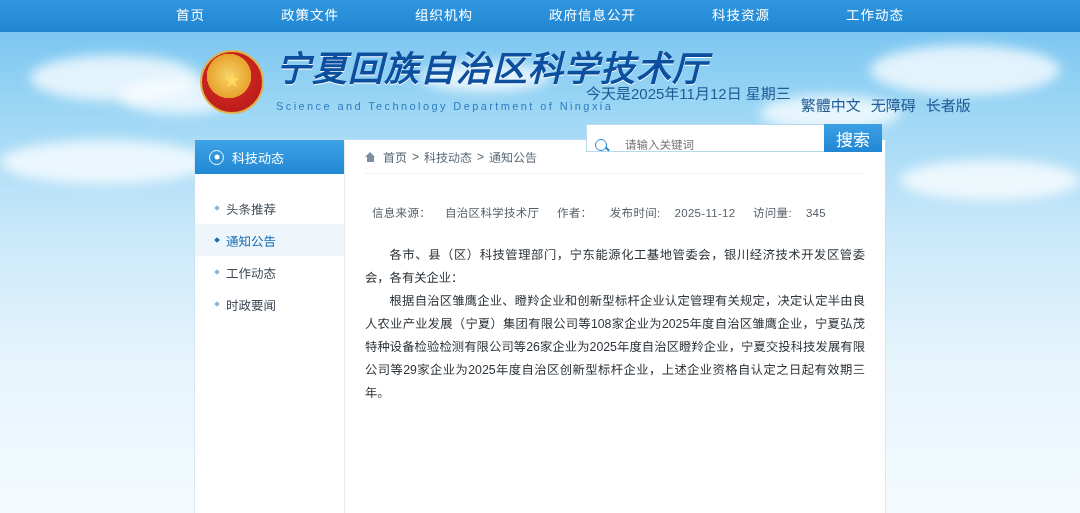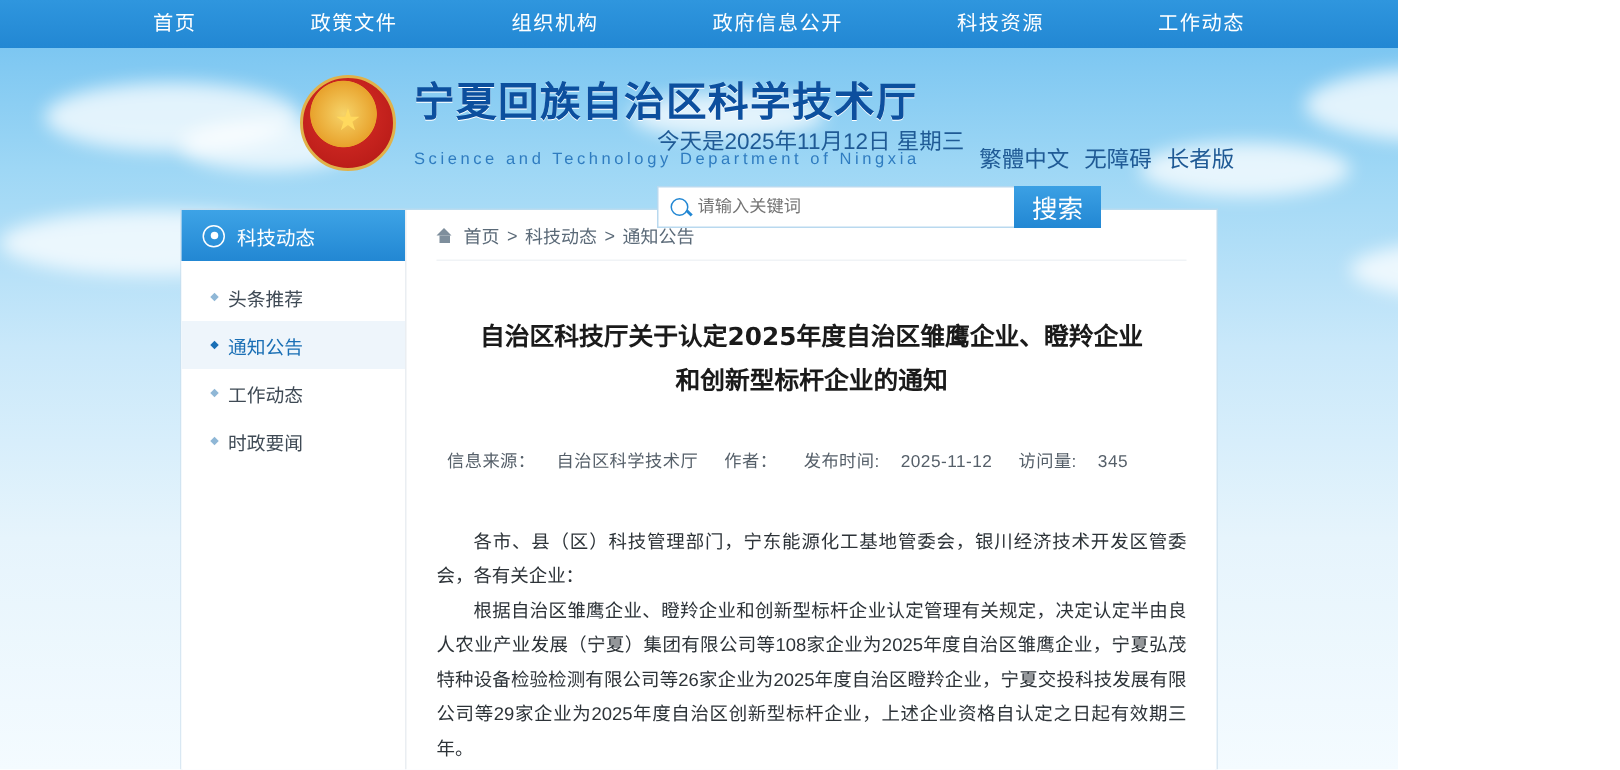--- a/index.html
+++ b/index.html
@@ -4,21 +4,21 @@
 <style>
   * { box-sizing: border-box; margin: 0; padding: 0; }
   html, body {
     width: 1080px; height: 513px;
     font-family: "Liberation Sans", "DejaVu Sans", sans-serif;
     overflow: hidden;
     background: #ffffff;
   }
   .page {
     position: relative;
-    width: 932px; height: 513px;
+    width: 1080px; height: 513px;
     background: linear-gradient(180deg, #6fc0f0 0%, #9ed7f5 22%, #c9e8fa 45%, #e6f4fc 70%, #f4fbff 100%);
     overflow: hidden;
   }
   
   .cloud {
     position: absolute;
     background: rgba(255,255,255,0.75);
     border-radius: 50%;
     filter: blur(6px);
     pointer-events: none;
@@ -68,26 +68,27 @@
     content: "★";
     position: absolute;
     color: #ffd95e;
     font-size: 20px;
     left: 50%; top: 46%;
     transform: translate(-50%,-50%);
   }
   .title-block { display: flex; flex-direction: column; }
   .site-title {
     font-family: "DejaVu Sans", "Liberation Sans", sans-serif;
-    font-size: 27px;
+    font-size: 35px;
     font-weight: bold;
     color: #0c4f9e;
     letter-spacing: 1px;
     line-height: 34px;
     text-shadow: 0 1px 0 #ffffff;
+    font-style: italic;
   }
   .site-subtitle {
     font-size: 11px;
     color: #2f7cc0;
     letter-spacing: 2.4px;
     margin-top: 14px;
   }
   .header-right {
     position: absolute;
     right: 198px; top: 50px;
@@ -113,23 +114,23 @@
     height: 28px;
     width: 296px;
   }
   .search-field {
     flex: 1;
     height: 28px;
     background: #ffffff;
     border: 1px solid #b9d9ef;
     border-right: none;
     display: flex;
-    align-items: center;
+    align-items: flex-end;
     padding: 0 8px;
-    gap: 6px;
+    gap: 18px;
   }
   .search-field input {
     border: none;
     outline: none;
     font-size: 11.5px;
     color: #9aa7b2;
     width: 100%;
     font-family: "Liberation Sans", sans-serif;
     background: transparent;
   }
@@ -193,21 +194,21 @@
   }
   .sidebar-head .dot:after {
     content: "";
     position: absolute;
     left: 50%; top: 50%;
     width: 5px; height: 5px;
     background: #fff;
     border-radius: 50%;
     transform: translate(-50%,-50%);
   }
-  .sidebar-list { padding: 8px 0 0 0; }
+  .sidebar-list { padding: 18px 0 0 0; }
   .side-item {
     height: 32px;
     display: flex;
     align-items: center;
     font-size: 12.5px;
     color: #3f4a55;
     padding-left: 20px;
     gap: 7px;
     cursor: pointer;
   }
@@ -268,21 +269,21 @@
   }
   .meta {
     text-align: left;
     font-size: 11.5px;
     color: #555f69;
     margin-top: 30px;
     letter-spacing: 0.3px;
   }
   .meta span { margin: 0 7px; }
   .body-text {
-    margin-top: 36px;
+    margin-top: 24px;
     font-size: 12.3px;
     color: #2d3338;
     line-height: 23px;
     text-align: justify;
   }
   .body-text p { text-indent: 2em; }
 </style>
 </head>
 <body>
 
@@ -361,24 +362,20 @@
     <section class="main">
       <div class="breadcrumb">
         <span class="home-ico"></span>
         <a href="#">首页</a>
         <span>&gt;</span>
         <a href="#">科技动态</a>
         <span>&gt;</span>
         <a href="#">通知公告</a>
       </div>
 
-      <h1 class="article-title">
-        <span>自治区科技厅关于认定2025年度自治区雏鹰企业、瞪羚企业</span><br>
-        <span>和创新型标杆企业的通知</span>
-      </h1>
 
       <div class="meta">
         <span>信息来源：</span><span>自治区科学技术厅</span>
         <span>作者：</span>
         <span>发布时间:</span><span>2025-11-12</span>
         <span>访问量:</span><span>345</span>
       </div>
 
       <div class="body-text">
         <p>各市、县（区）科技管理部门，宁东能源化工基地管委会，银川经济技术开发区管委会，各有关企业：</p>

